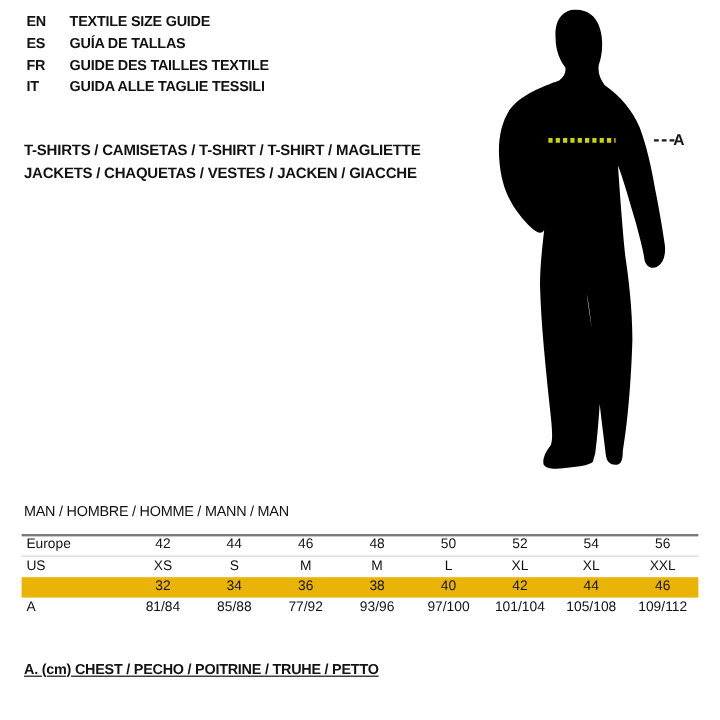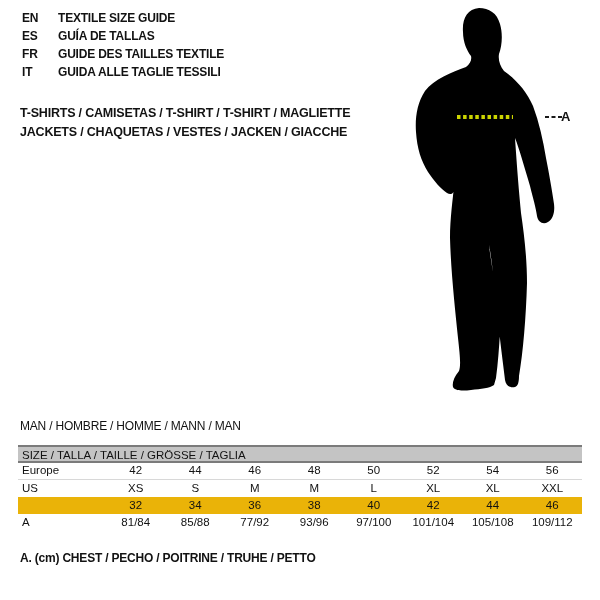--- a/index.html
+++ b/index.html
@@ -5,37 +5,37 @@
   html,body{margin:0;padding:0;background:#ffffff;}
   .canvas{
     position:relative;width:600px;height:600px;background:#ffffff;overflow:hidden;
     font-family:"Liberation Sans",sans-serif;color:#121212;
   }
   
   .lang-list{position:absolute;left:22px;top:9px;font-size:12px;font-weight:bold;letter-spacing:-0.2px;}
   .lang-row{display:flex;height:18px;line-height:18px;}
   .lang-code{width:36px;flex:0 0 36px;}
   
-  .categories{position:absolute;left:20px;top:104px;font-size:12.5px;font-weight:bold;line-height:19px;letter-spacing:-0.2px;}
+  .categories{position:absolute;left:20px;top:116px;font-size:12.5px;font-weight:bold;line-height:19px;letter-spacing:-0.2px;}
   
   .figure-wrap{position:absolute;left:405px;top:8px;width:195px;height:390px;}
   .figure-wrap svg{display:block;width:195px;height:390px;}
   .measure-label{position:absolute;left:156px;top:102px;font-size:13px;font-weight:bold;line-height:13px;}
   
   .section-title{position:absolute;left:20px;top:419px;font-size:12px;font-weight:normal;letter-spacing:-0.2px;}
   
   .size-table{position:absolute;left:18px;top:445px;width:564px;border-top:2px solid #7b7b7b;font-size:11.5px;}
   .t-header{height:16px;line-height:16px;background:#c4c4c4;padding-left:4px;border-bottom:2px solid #7b7b7b;box-sizing:border-box;}
   .t-row{display:flex;height:17px;line-height:17px;box-sizing:border-box;align-items:flex-end;}
   .t-row.sep{border-bottom:1px solid #d8d8d8;}
   .t-row.shaded{background:#eab308;}
   .t-label{flex:0 0 88px;padding-left:4px;box-sizing:border-box;text-align:left;}
   .t-cell{flex:1 1 0;text-align:center;}
   
-  .footnote{position:absolute;left:20px;top:551px;font-size:12px;font-weight:bold;letter-spacing:-0.2px;}
+  .footnote{position:absolute;left:20px;top:551px;font-size:12px;font-weight:bold;letter-spacing:-0.2px;text-decoration:underline;}
 </style>
 </head>
 <body>
 
 <div class="canvas">
 
   <div class="lang-list">
     <div class="lang-row">
       <span class="lang-code">EN</span>
       <span class="lang-label">TEXTILE SIZE GUIDE</span>
@@ -99,21 +99,20 @@
         C92,5 84,0 74,0 Z"></path>
       <line x1="52" y1="109" x2="108" y2="109" stroke="#ccd500" stroke-width="4" stroke-dasharray="3.5 2.6"></line>
       <line x1="140" y1="109" x2="158" y2="109" stroke="#1a1a1a" stroke-width="2" stroke-dasharray="4 2.5"></line>
     </svg>
     <span class="measure-label">A</span>
   </div>
 
   <div class="section-title">MAN / HOMBRE / HOMME / MANN / MAN</div>
 
   <div class="size-table">
-    <div class="t-header">SIZE / TALLA / TAILLE / GRÖSSE / TAGLIA</div>
 
     <div class="t-row sep">
       <span class="t-label">Europe</span>
       <span class="t-cell">42</span>
       <span class="t-cell">44</span>
       <span class="t-cell">46</span>
       <span class="t-cell">48</span>
       <span class="t-cell">50</span>
       <span class="t-cell">52</span>
       <span class="t-cell">54</span>

